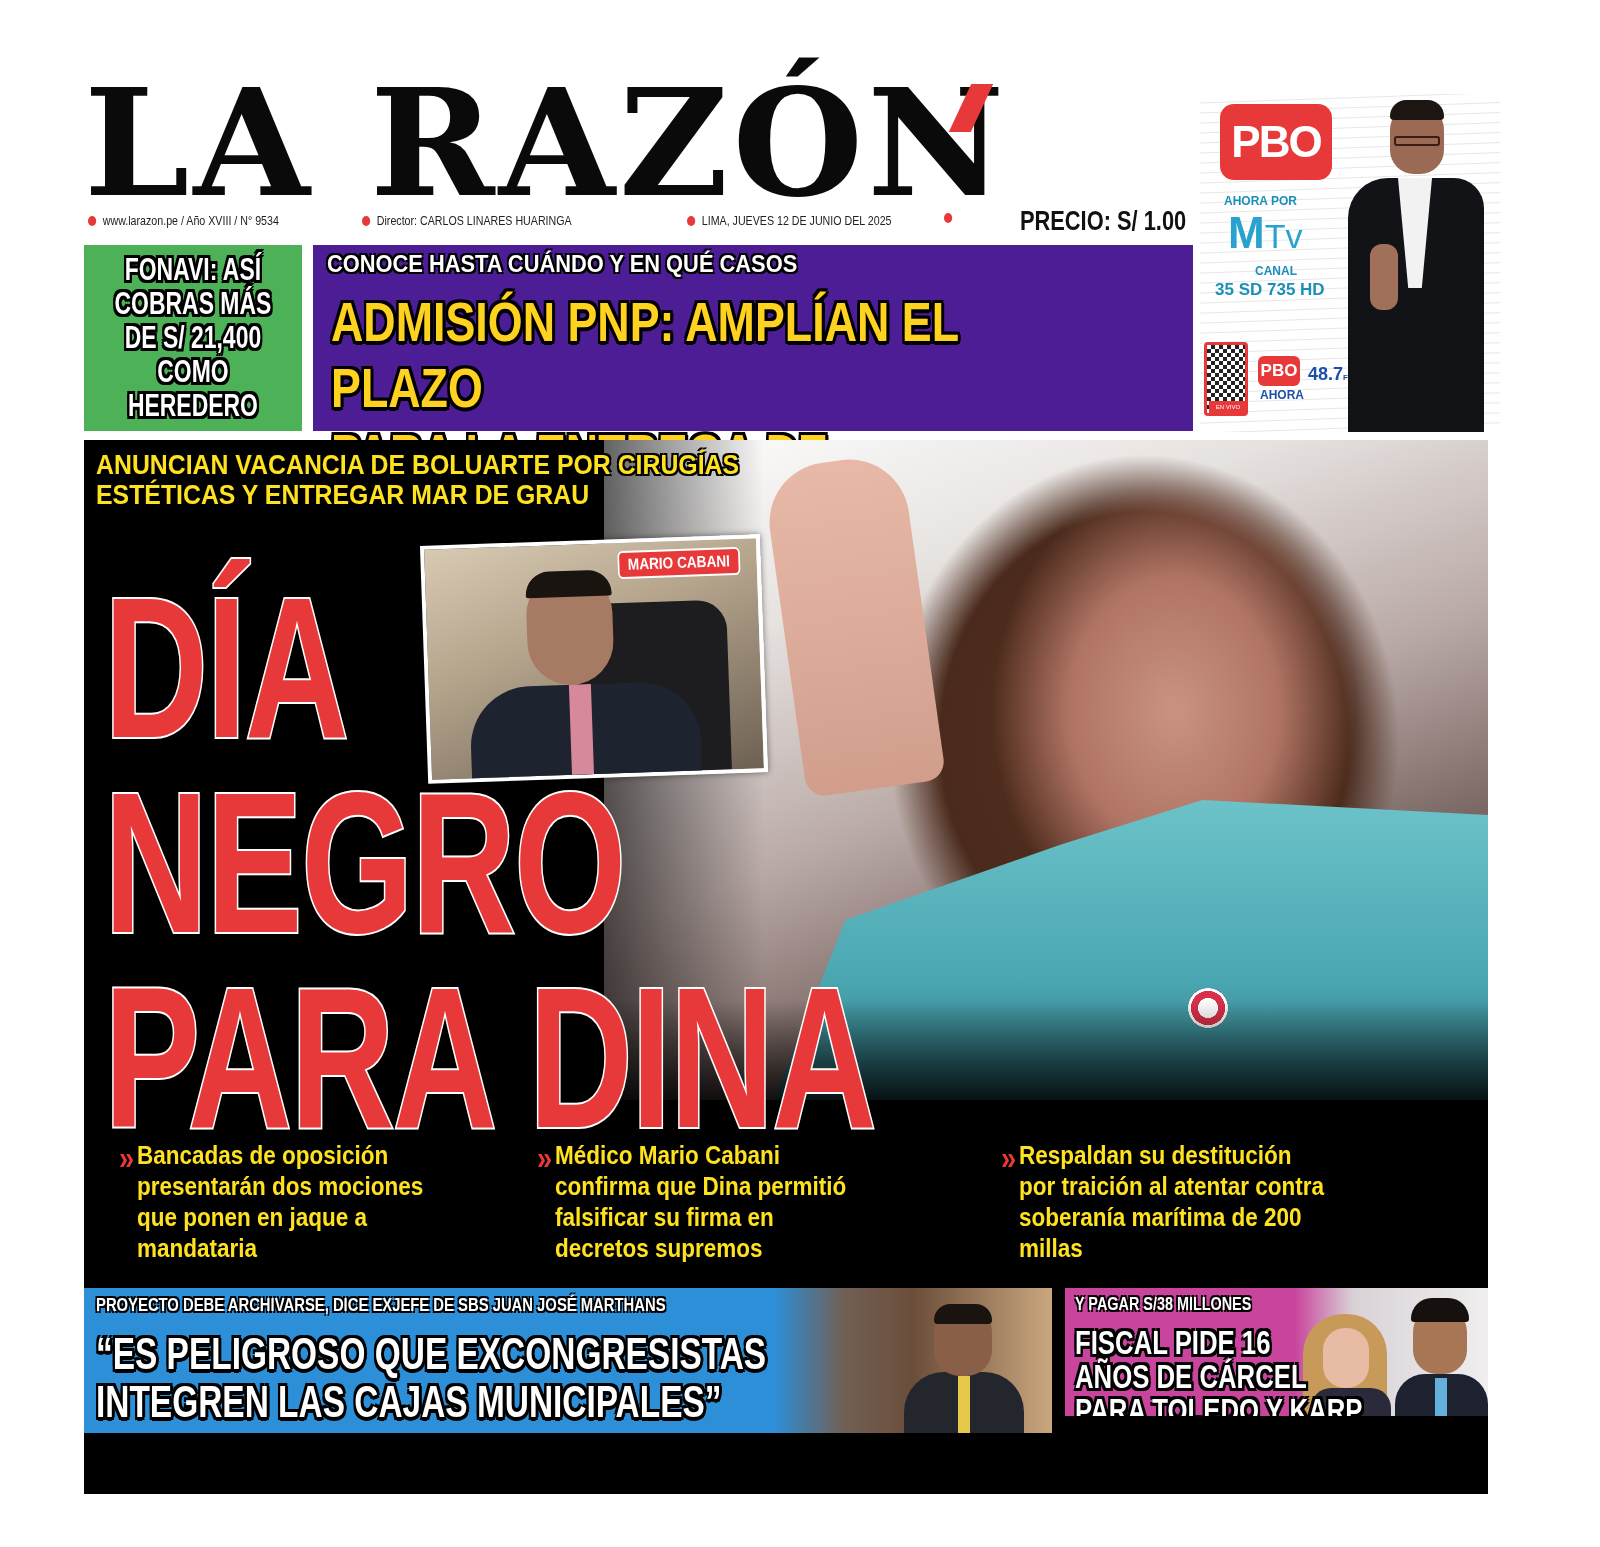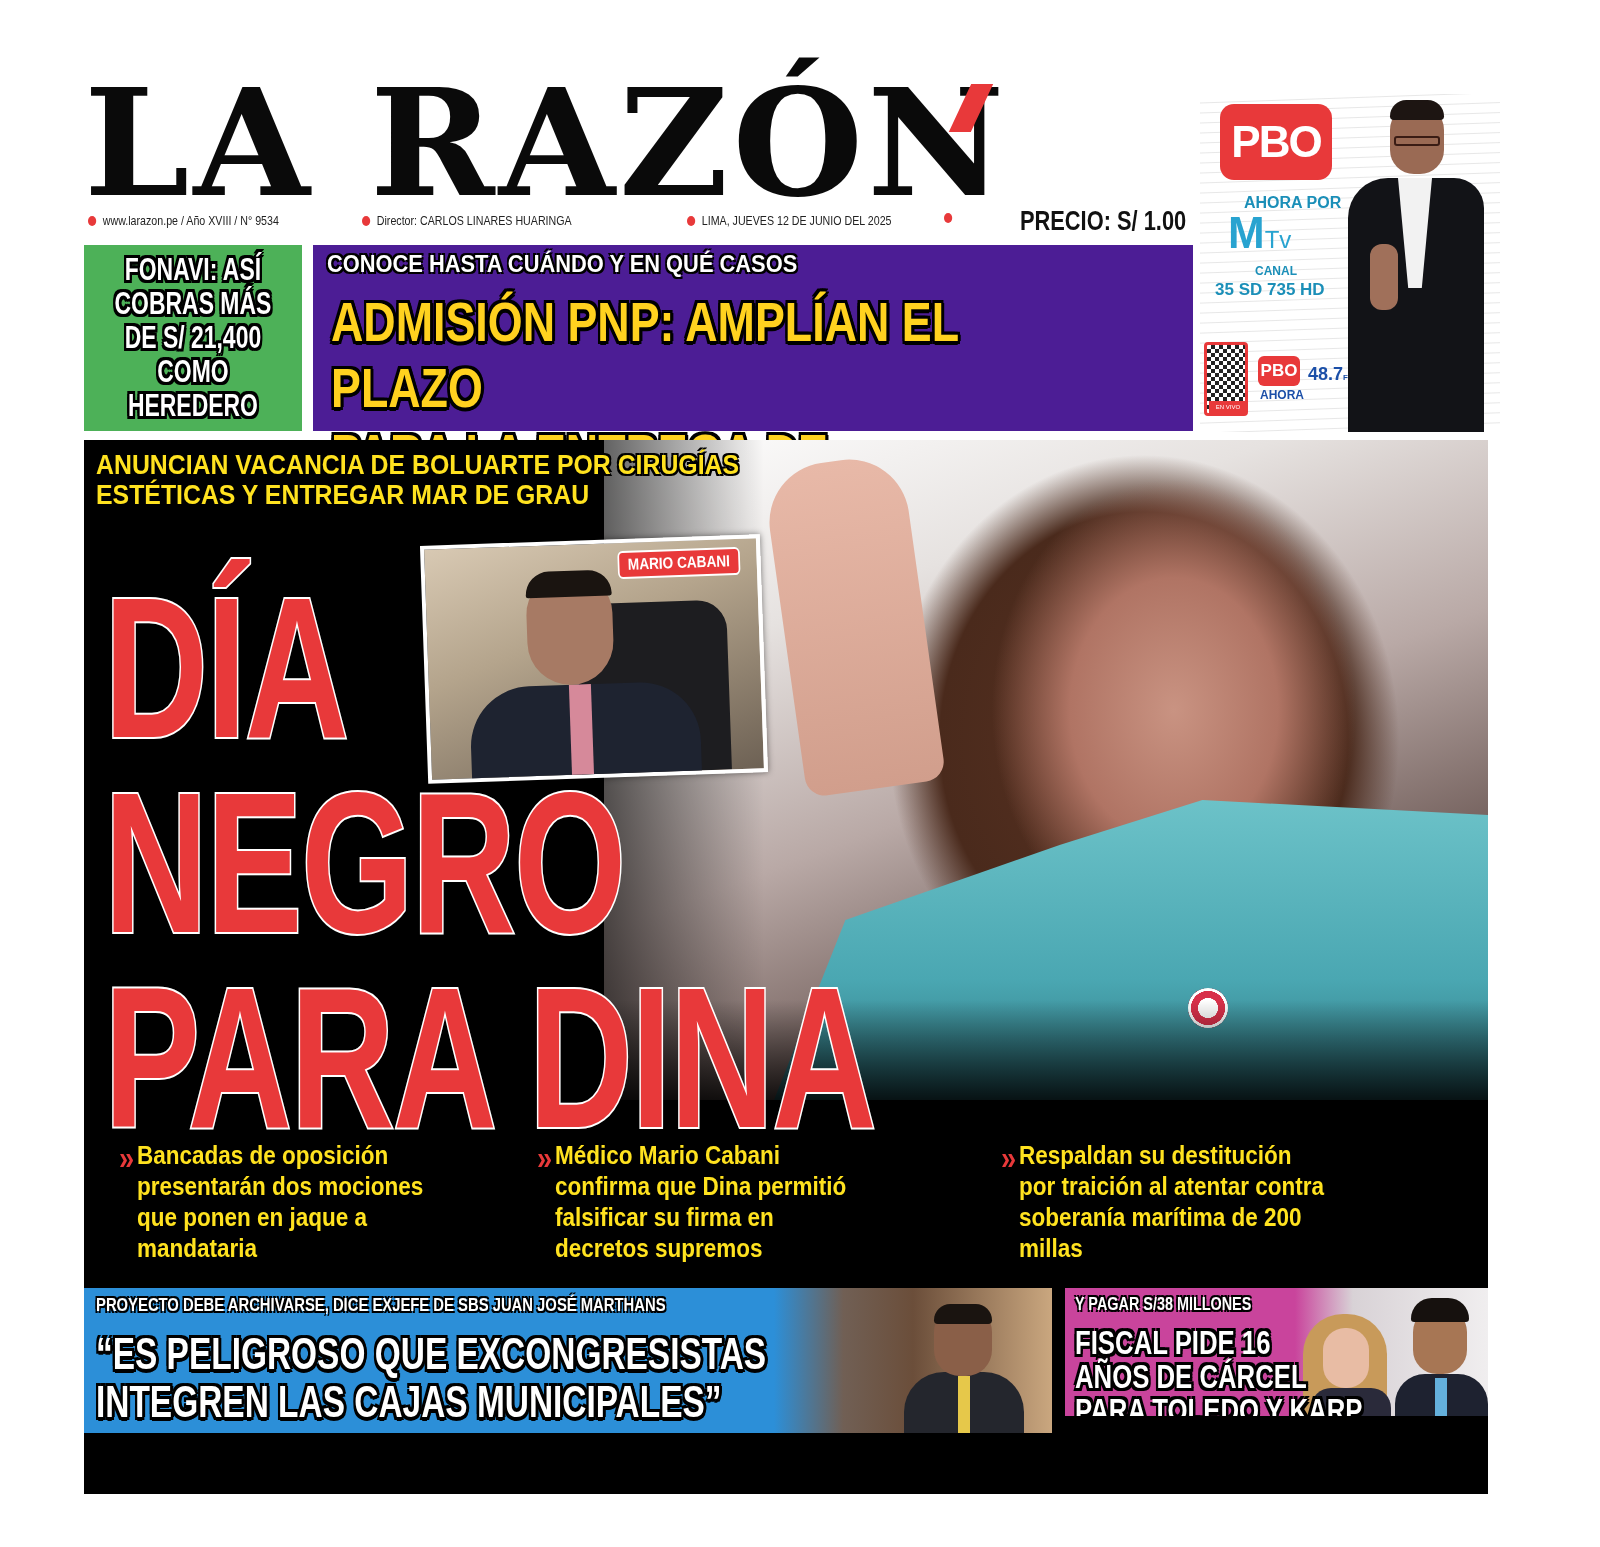--- a/index.html
+++ b/index.html
@@ -21,23 +21,23 @@
   }
 
   .info-row { left: 84px; top: 207px; width: 1110px; height: 28px; font-family: "Liberation Sans", sans-serif; font-size: 13px; color: #222; }
   .info-item { position: absolute; top: 6px; display: flex; align-items: center; gap: 8px; white-space: nowrap; transform: scaleX(0.82); transform-origin: left center; }
   .dot { width: 10px; height: 10px; border-radius: 50%; background: #e8393a; display: inline-block; }
   .price { position: absolute; right: 8px; top: -2px; font-size: 28px; font-weight: bold; color: #111; transform: scaleX(0.78); transform-origin: right center; white-space: nowrap; }
 
   
   .pbo-ad { left: 1200px; top: 94px; width: 300px; height: 338px; background: repeating-linear-gradient(178deg, #ffffff 0px, #ffffff 8px, #e7e7e7 9px, #ffffff 10px); }
   .pbo-logo { position: absolute; left: 20px; top: 10px; width: 112px; height: 76px; background: #e8393a; border-radius: 14px; color: #fff; font-weight: bold; font-size: 44px; display: flex; align-items: center; justify-content: center; letter-spacing: -2px; }
-  .pbo-ahora { position: absolute; left: 44px; top: 100px; font-size: 16px; color: #1b8fb8; font-weight: bold; }
+  .pbo-ahora { position: absolute; left: 24px; top: 100px; font-size: 12px; color: #1b8fb8; font-weight: bold; }
   .pbo-mtv { position: absolute; left: 28px; top: 114px; font-size: 44px; color: #28a3d0; font-weight: bold; }
-  .pbo-mtv small { font-size: 24px; font-weight: normal; }
+  .pbo-mtv small { font-size: 34px; font-weight: normal; }
   .pbo-canal { position: absolute; left: 55px; top: 170px; font-size: 12px; color: #1b8fb8; font-weight: bold; }
   .pbo-channels { position: absolute; left: 15px; top: 186px; font-size: 17px; color: #1b8fb8; font-weight: bold; }
   .pbo-qr { position: absolute; left: 4px; top: 248px; width: 44px; height: 74px; border: 3px solid #e8393a; border-radius: 4px; background: repeating-conic-gradient(#222 0% 25%, #fff 0% 50%) 0 0 / 8px 8px; }
   .pbo-qr-label { position: absolute; left: 2px; bottom: 0px; width: 38px; height: 12px; background: #e8393a; color: #fff; font-size: 6px; text-align: center; line-height: 12px; }
   .pbo-radio-logo { position: absolute; left: 58px; top: 262px; width: 42px; height: 30px; background: #e8393a; border-radius: 6px; color: #fff; font-weight: bold; font-size: 17px; display: flex; align-items: center; justify-content: center; }
   .pbo-radio-label { position: absolute; left: 60px; top: 294px; font-size: 12px; font-weight: bold; color: #1b4fa8; }
   .pbo-fm { position: absolute; left: 108px; top: 270px; font-size: 18px; font-weight: bold; color: #1b4fa8; }
   .pbo-fm small { font-size: 8px; }
   .host { position: absolute; left: 148px; top: 0; width: 140px; height: 338px; }
   .host-head { position: absolute; left: 42px; top: 10px; width: 54px; height: 70px; border-radius: 26px 26px 24px 24px; background: #9a6a54; }

